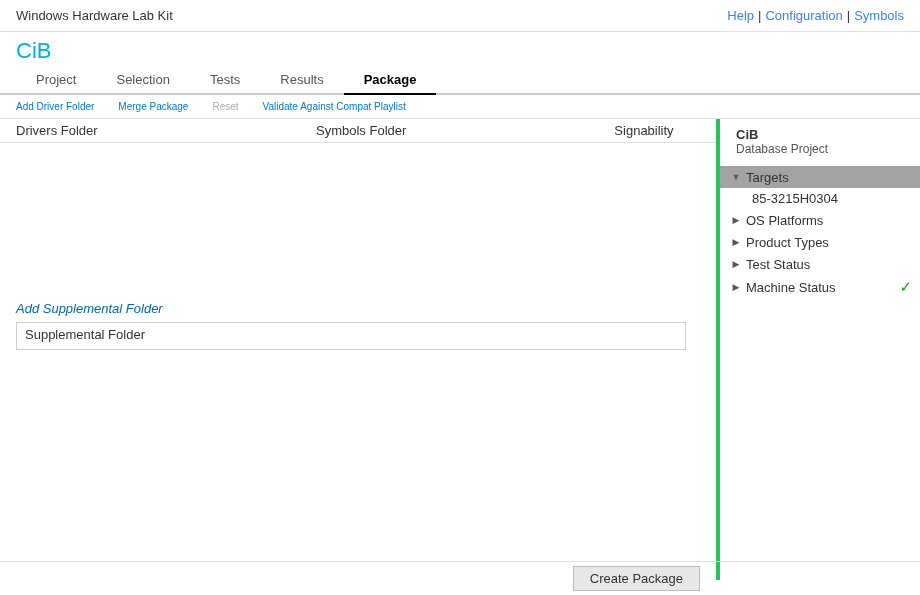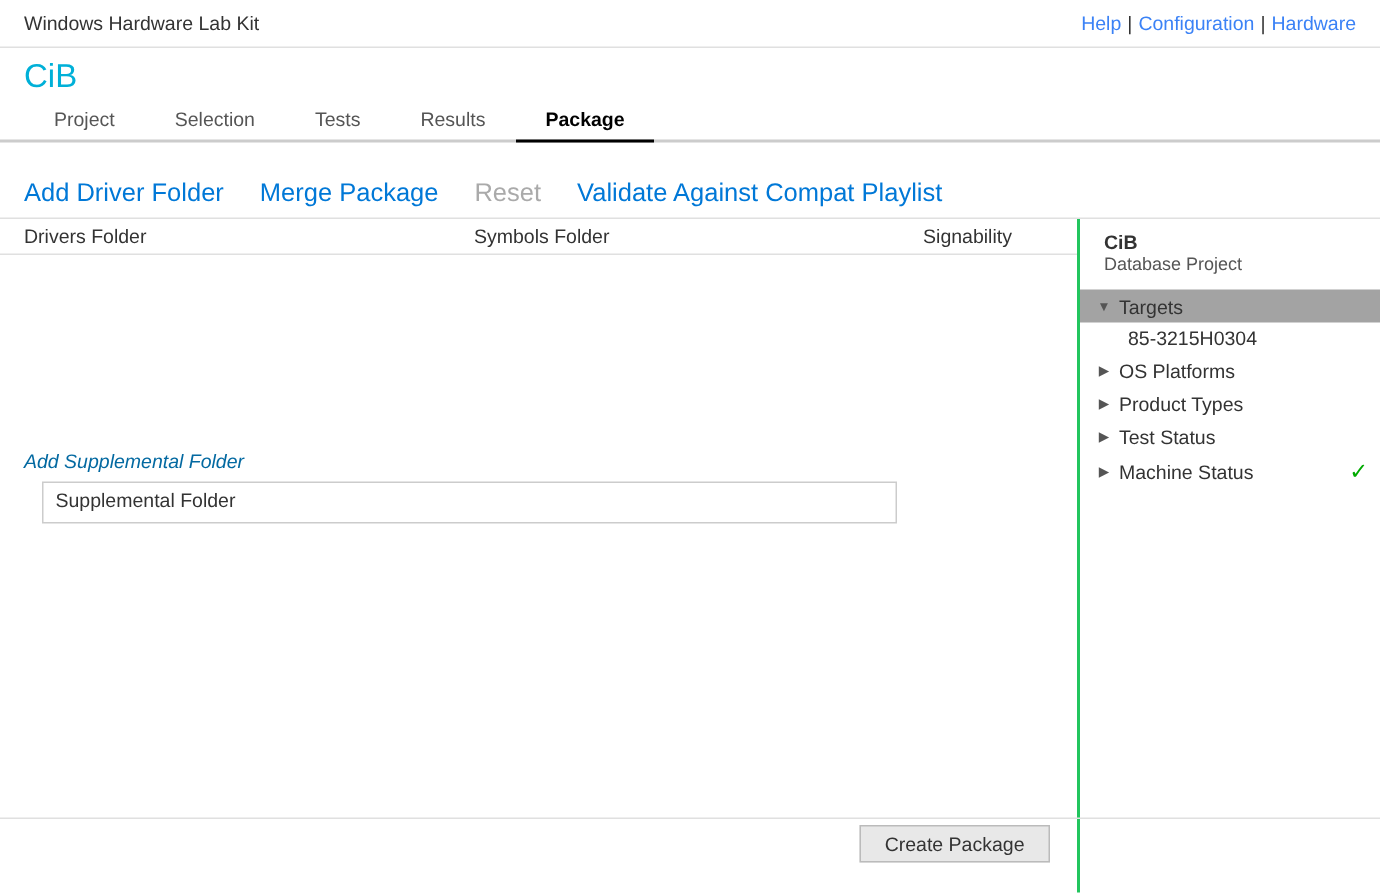--- a/index.html
+++ b/index.html
@@ -72,46 +72,46 @@
 
     
     .toolbar {
       display: flex;
       align-items: center;
       padding: 4px 16px;
       border-bottom: 1px solid #e0e0e0;
       gap: 24px;
     }
     .toolbar-btn {
-      font-size: 17px;
+      font-size: 10px;
       color: #0078d7;
       cursor: pointer;
       background: none;
       border: none;
       padding: 2px 0;
-      margin-top: 18px;
     }
     .toolbar-btn.disabled {
       color: #aaa;
       cursor: default;
     }
 
     
     .main-layout {
       display: flex;
       height: calc(595px - 38px - 36px - 32px - 28px);
     }
 
     
     .content-area {
       flex: 1;
       padding: 0;
-      border-right: 2px solid #22c55e;
+      border-right: 4px solid #22c55e;
       display: flex;
       flex-direction: column;
+      gap: 28px;
     }
 
     
     .col-headers {
       display: flex;
       border-bottom: 1px solid #e0e0e0;
       padding: 4px 16px;
       background: #fff;
     }
     .col-header {
@@ -123,34 +123,33 @@
     .col-header-sign { flex: 1; text-align: center; padding-right: 8px; }
     .supplemental-link {
       color: #0369a1;
       cursor: pointer;
       font-size: 13px;
       display: inline-block;
       margin-bottom: 6px;
       font-style: italic;
     }
     .supplemental-box {
-      width: 570px;
+      width: 670px;
       height: 28px;
       border: 1px solid #ccc;
       background: #fff;
       padding: 4px 8px;
       font-size: 13px;
       color: #333;
-      margin-left: 12px;
     }
 
     
     .bottom-bar {
       position: absolute;
-      bottom: 16px;
+      bottom: 0;
       left: 0;
       right: 0;
       height: 34px;
       border-top: 1px solid #e0e0e0;
       display: flex;
       align-items: center;
       justify-content: flex-end;
       padding: 0 220px 0 0;
     }
     .create-pkg-btn {
@@ -238,21 +237,21 @@
 </head>
 <body>
 
 <div class="header">
   <span class="header-title">Windows Hardware Lab Kit</span>
   <div class="header-links">
     <a class="header-link">Help</a>
     <span> | </span>
     <a class="header-link">Configuration</a>
     <span> | </span>
-    <a class="header-link">Hardware</a>
+    <a class="header-link">Symbols</a>
   </div>
 </div>
 
 <div class="app-title">CiB</div>
 
 <div class="nav-tabs">
   <div class="nav-tab">Project</div>
   <div class="nav-tab">Selection</div>
   <div class="nav-tab">Tests</div>
   <div class="nav-tab">Results</div>

